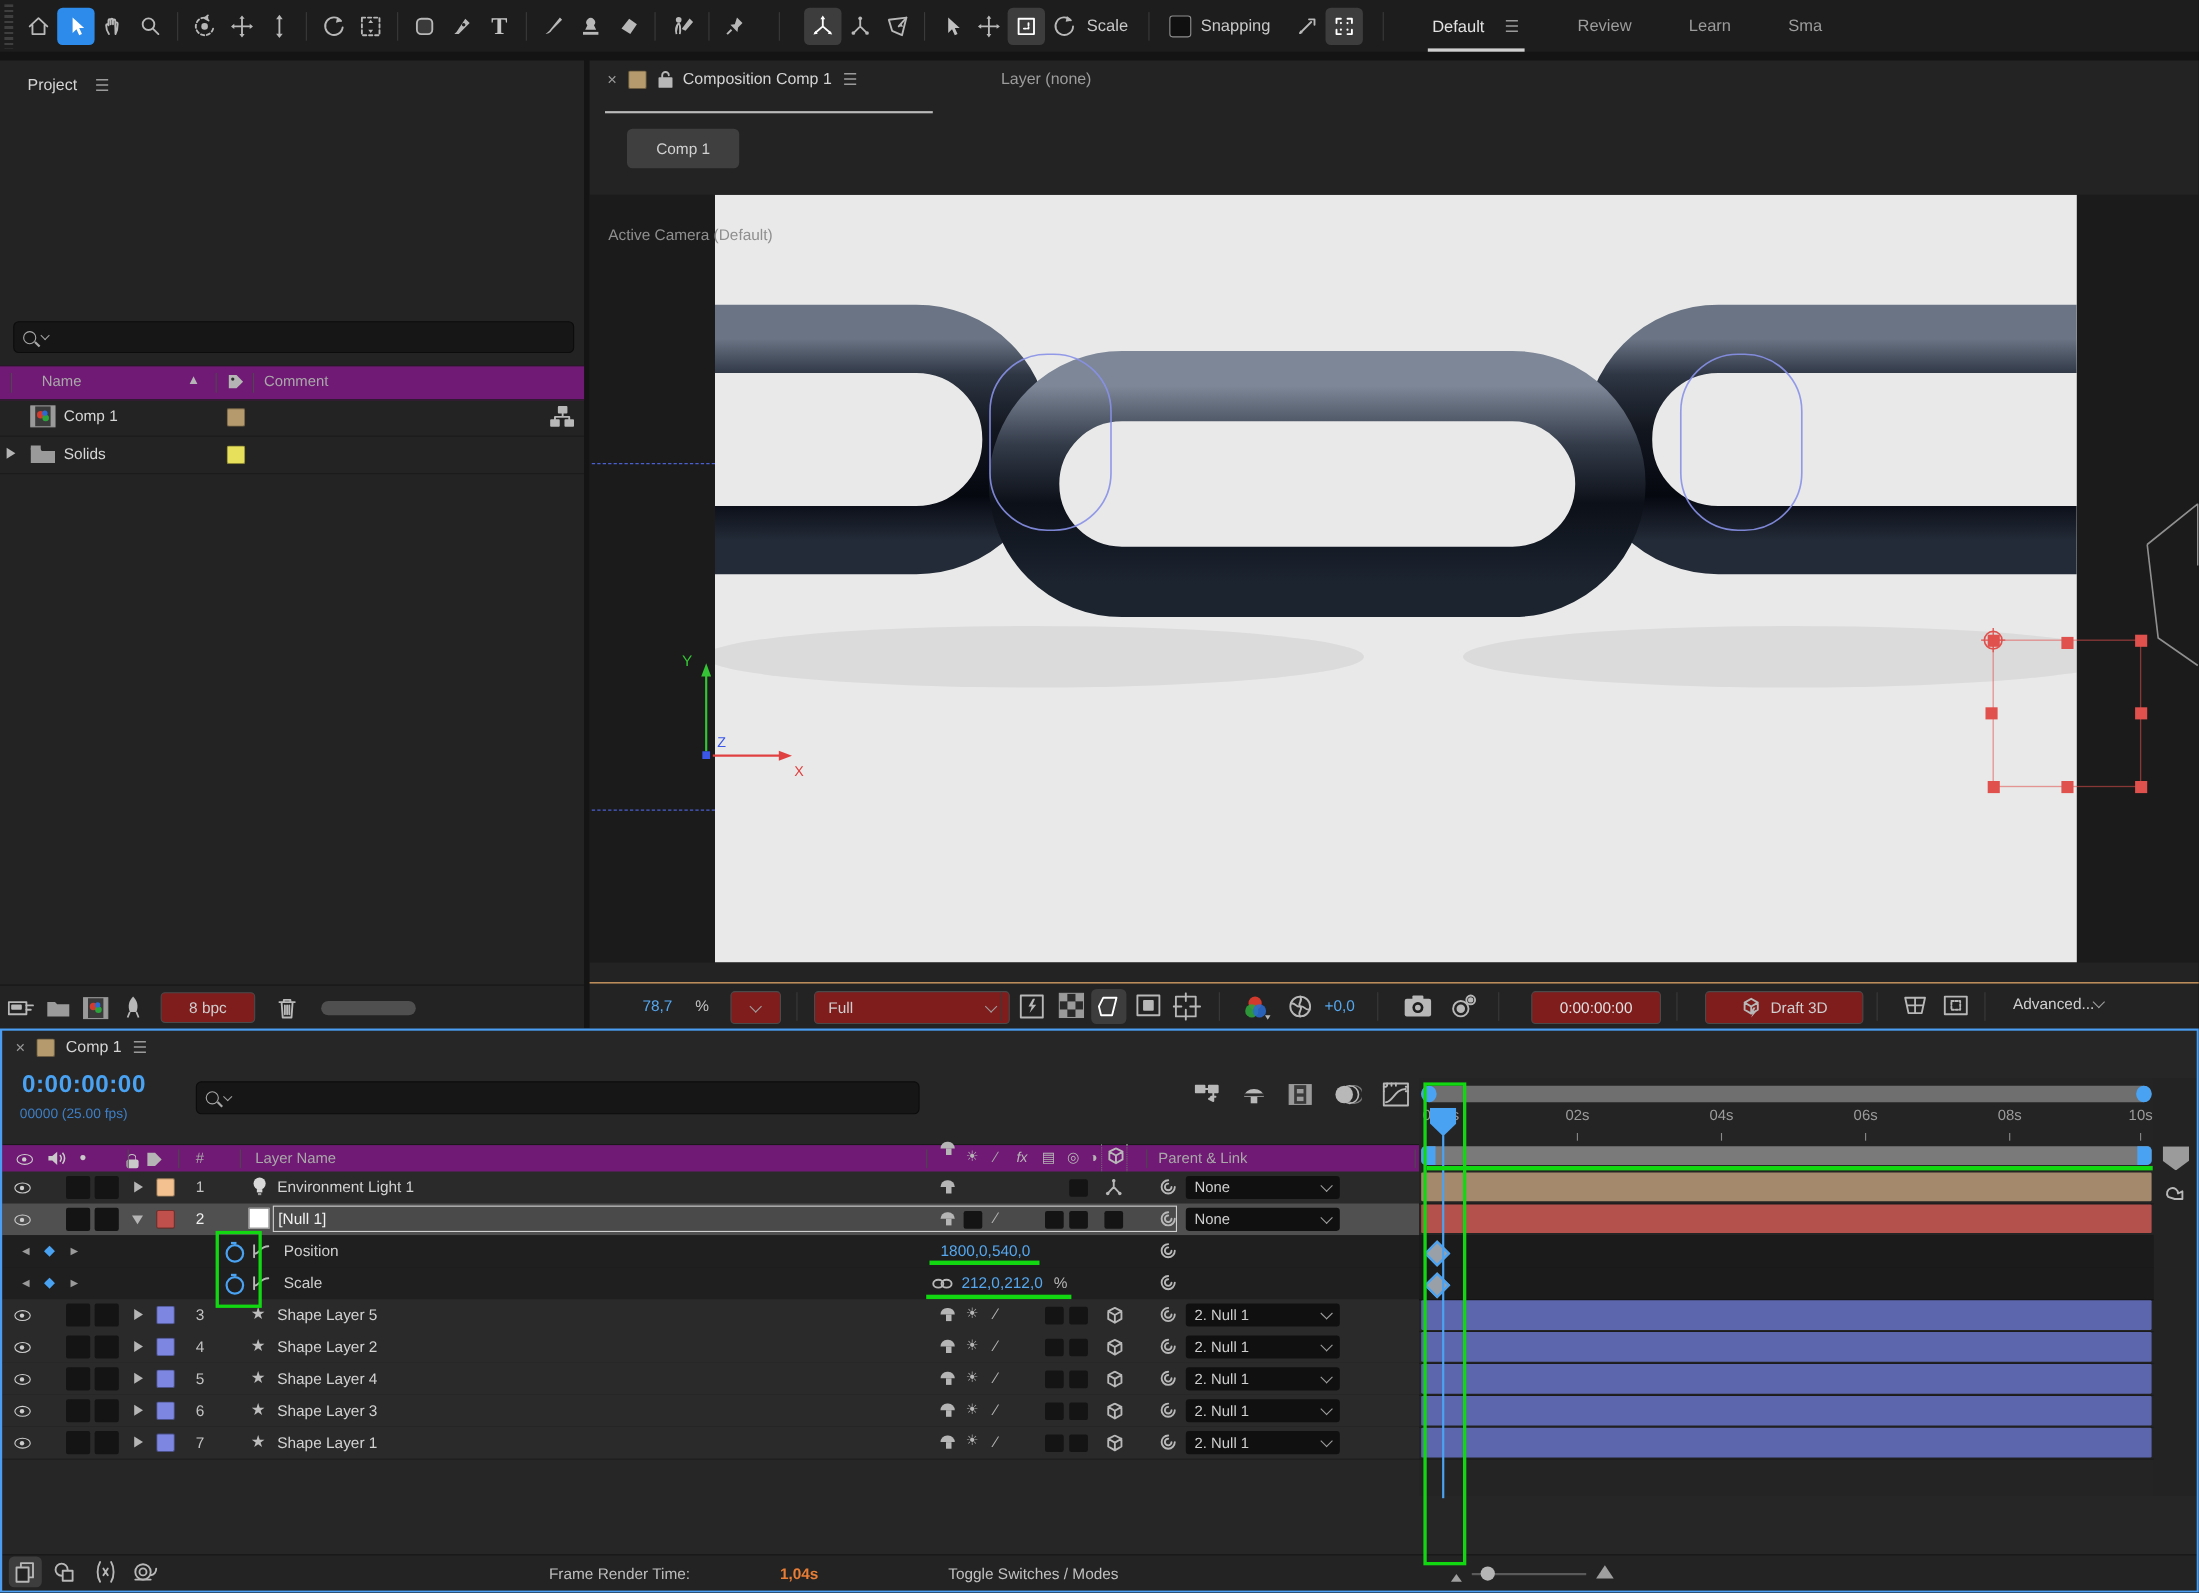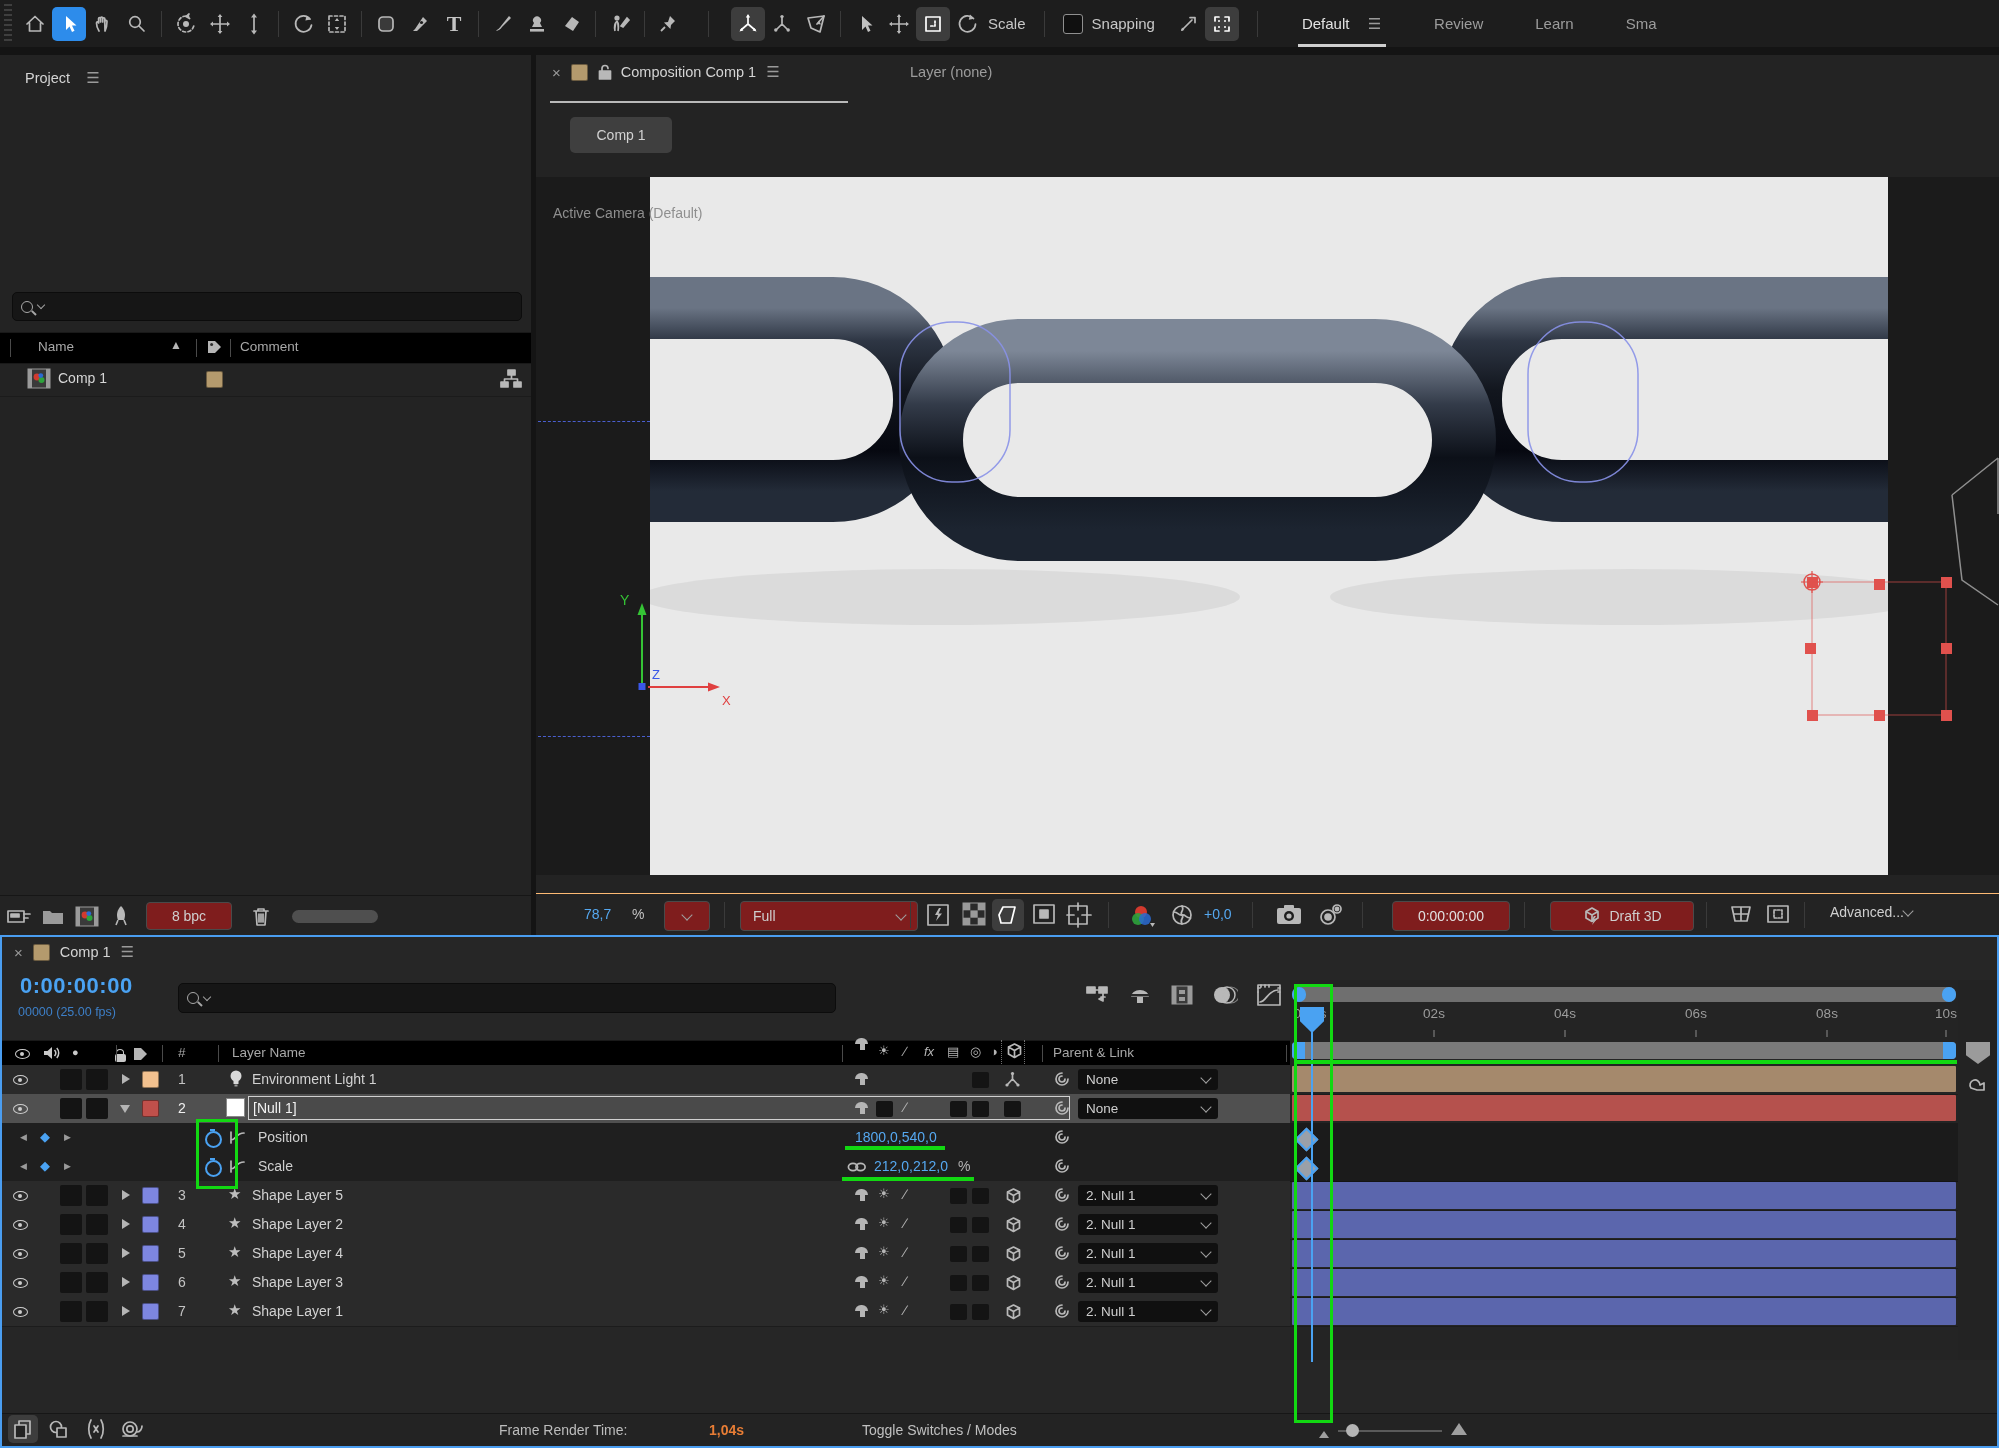--- a/index.html
+++ b/index.html
@@ -21,21 +21,21 @@
   .panel{background:#232323;}
   .tabtext{color:#d4d4d4;font-size:14.5px;}
   .menu3{color:#9a9a9a;font-size:15px;letter-spacing:1px;}
   .searchbox{background:#161616;border:1px solid #0c0c0c;border-radius:5px;display:flex;align-items:center;padding:0 8px;gap:5px;}
   .mag{width:10px;height:10px;border:1.7px solid #a8a8a8;border-radius:50%;position:relative;flex:0 0 auto;}
   .mag::after{content:"";position:absolute;width:6px;height:1.7px;background:#a8a8a8;transform:rotate(45deg);right:-5px;bottom:-2px;}
   .chev{width:7px;height:7px;border-right:1.7px solid #9f9f9f;border-bottom:1.7px solid #9f9f9f;transform:rotate(45deg);display:inline-block;}
   .swatch{width:15px;height:15px;border-radius:2px;display:inline-block;border:1px solid rgba(0,0,0,.4);}
   .sw-comp{background:#b49a6d;} .sw-solid{background:#e6e05a;} .sw-peach{background:#f2c18f;}
   .sw-null{background:#c0504b;} .sw-shape{background:#7d86e0;}
-  .hdr{background:#000000;border-top:1px solid #191919;border-bottom:1px solid #191919;color:#a8a8a8;font-size:13.5px;}
+  .hdr{background:#701a75;border-top:1px solid #191919;border-bottom:1px solid #191919;color:#a8a8a8;font-size:13.5px;}
   .eye{position:relative;width:17px;height:16px;display:inline-block;}
   .eye::before{content:"";position:absolute;left:1px;top:4px;width:13px;height:8px;border:1.6px solid #cdcdcd;border-radius:50%;}
   .eye::after{content:"";position:absolute;left:6px;top:7px;width:4px;height:4px;background:#cdcdcd;border-radius:50%;}
   .lockic{width:11px;height:8px;background:#c9c9c9;border-radius:2px;position:relative;display:inline-block;margin-top:6px;}
   .lockic::before{content:"";position:absolute;left:1.5px;top:-5px;width:6px;height:6px;border:1.6px solid #c9c9c9;border-radius:50% 50% 0 0;border-bottom:none;}
   .cbox{position:absolute;width:22px;height:21px;top:4px;background:#141414;border-radius:2px;}
   .tri-r{width:0;height:0;border:5px solid transparent;border-left:8px solid #b5b5b5;display:inline-block;}
   .tri-d{width:0;height:0;border:5px solid transparent;border-top:8px solid #b5b5b5;display:inline-block;}
   .lrow{position:absolute;left:2px;width:1288px;height:29px;background:#2a2a2a;border-bottom:1px solid #1c1c1c;}
   .lrow .lnum{position:absolute;top:6px;color:#c3c3c3;}
@@ -280,20 +280,29 @@
           </svg></span>
       <span class="ab" style="left:58px;top:8px;color:#d6d6d6;">Comp 1</span>
       <span class="ab swatch sw-comp" style="left:206px;top:9px;"></span>
       <span class="ab" style="left:500px;top:7px;"><svg class="i" width="22" height="20">
             <rect x="8" y="1" width="7" height="5" fill="#b8b8b8"></rect>
             <rect x="1" y="13" width="7" height="5" fill="#b8b8b8"></rect>
             <rect x="14" y="13" width="7" height="5" fill="#b8b8b8"></rect>
             <path d="M11.5 6 V10 M4.5 13 V10 H17.5 V13"></path>
           </svg></span>
     </div>
+    <div class="ab" style="left:0;top:341px;width:531px;height:34px;border-bottom:1px solid #1b1b1b;">
+      <span class="ab tri-r" style="left:6px;top:11px;"></span>
+      <span class="ab" style="left:27px;top:7px;"><svg width="24" height="20">
+            <path d="M1 4 H9 L11 7 H23 V18 H1 Z" fill="#9a9a9a"></path>
+            <rect x="1" y="2" width="9" height="4" fill="#9a9a9a"></rect>
+          </svg></span>
+      <span class="ab" style="left:58px;top:8px;color:#d6d6d6;">Solids</span>
+      <span class="ab swatch sw-solid" style="left:206px;top:9px;"></span>
+    </div>
     <div class="ab flex" style="left:0;top:840px;width:531px;height:40px;border-top:1px solid #161616;gap:0;">
       <span class="tool" style="margin-left:2px;">
           <svg class="i" width="24" height="20">
             <rect x="1" y="5" width="16" height="11"></rect>
             <rect x="4" y="8" width="8" height="3" fill="#b8b8b8"></rect>
             <path d="M17 8 H23 M17 12 H21"></path>
           </svg>
         </span>
       <span class="tool">
           <svg width="22" height="18">

